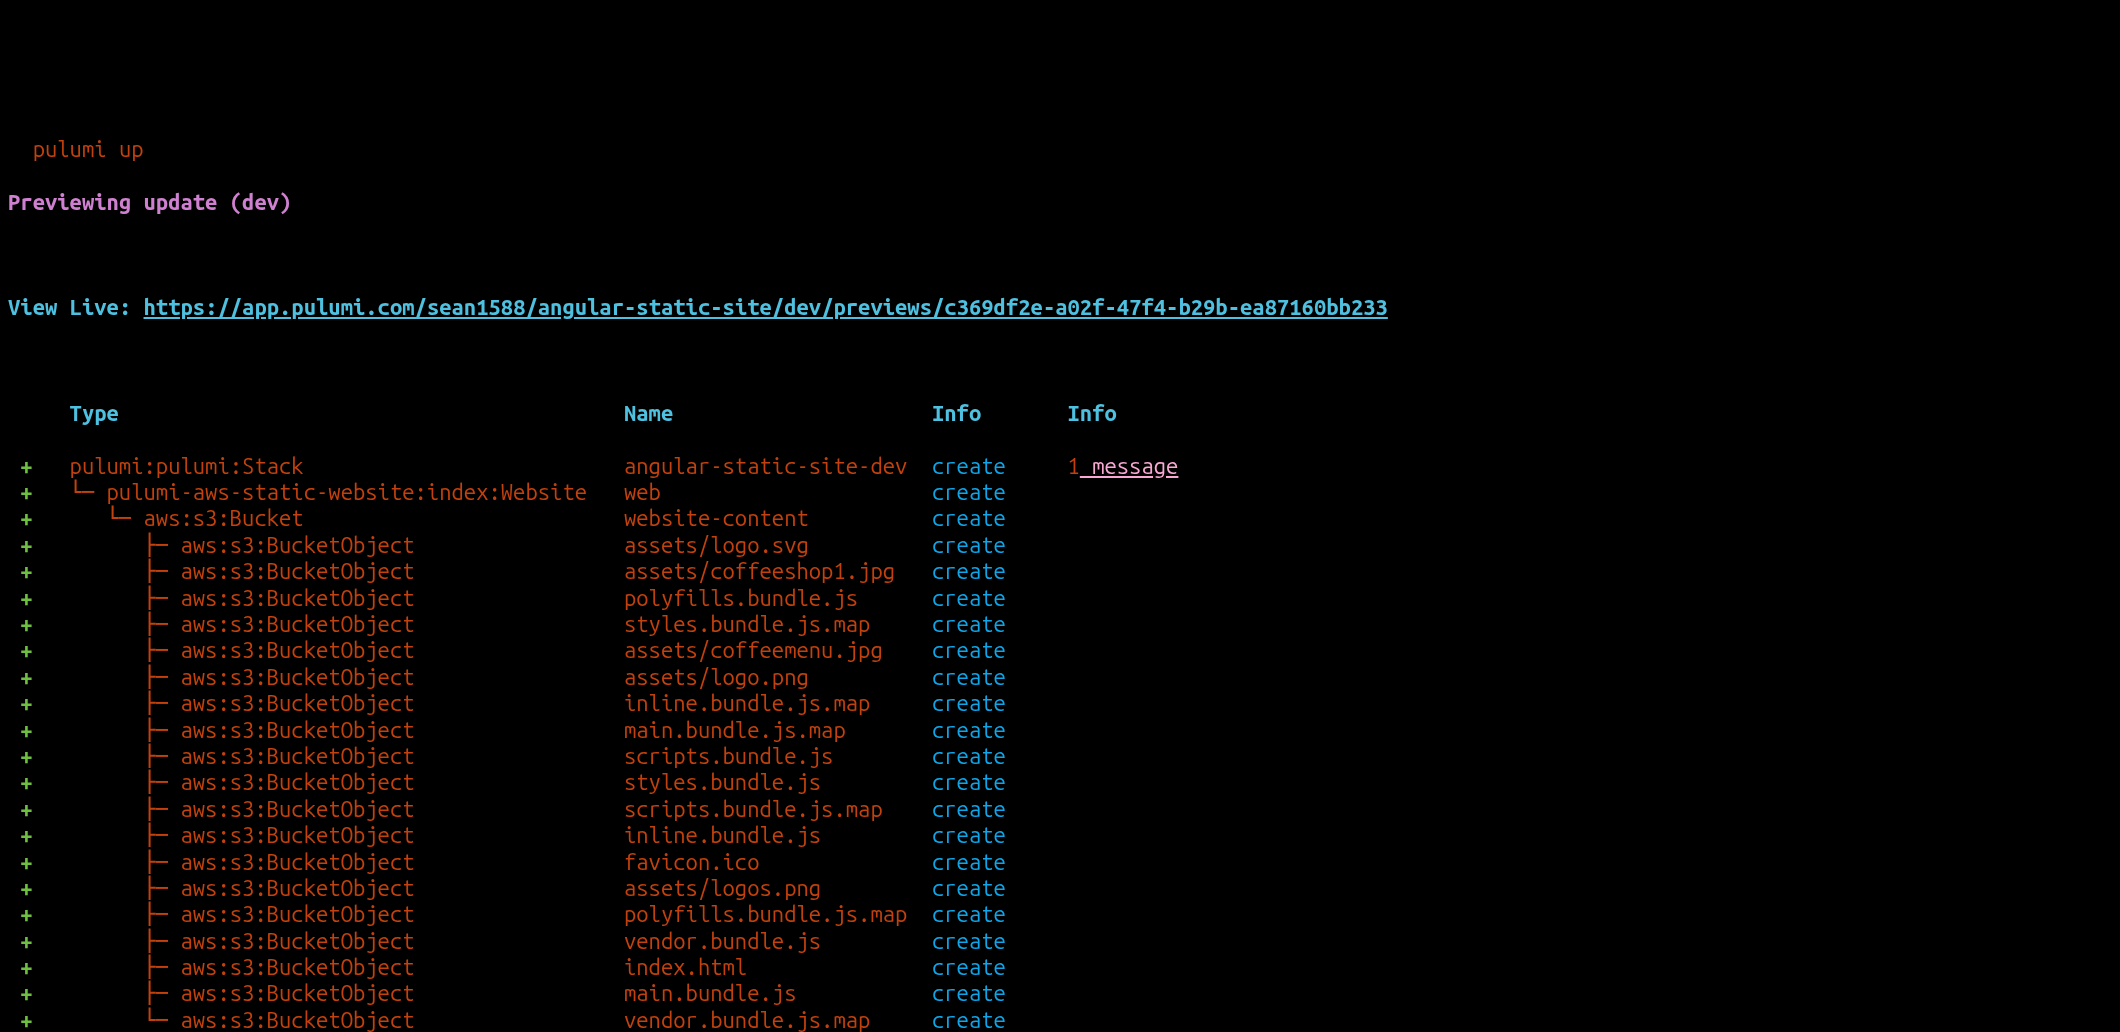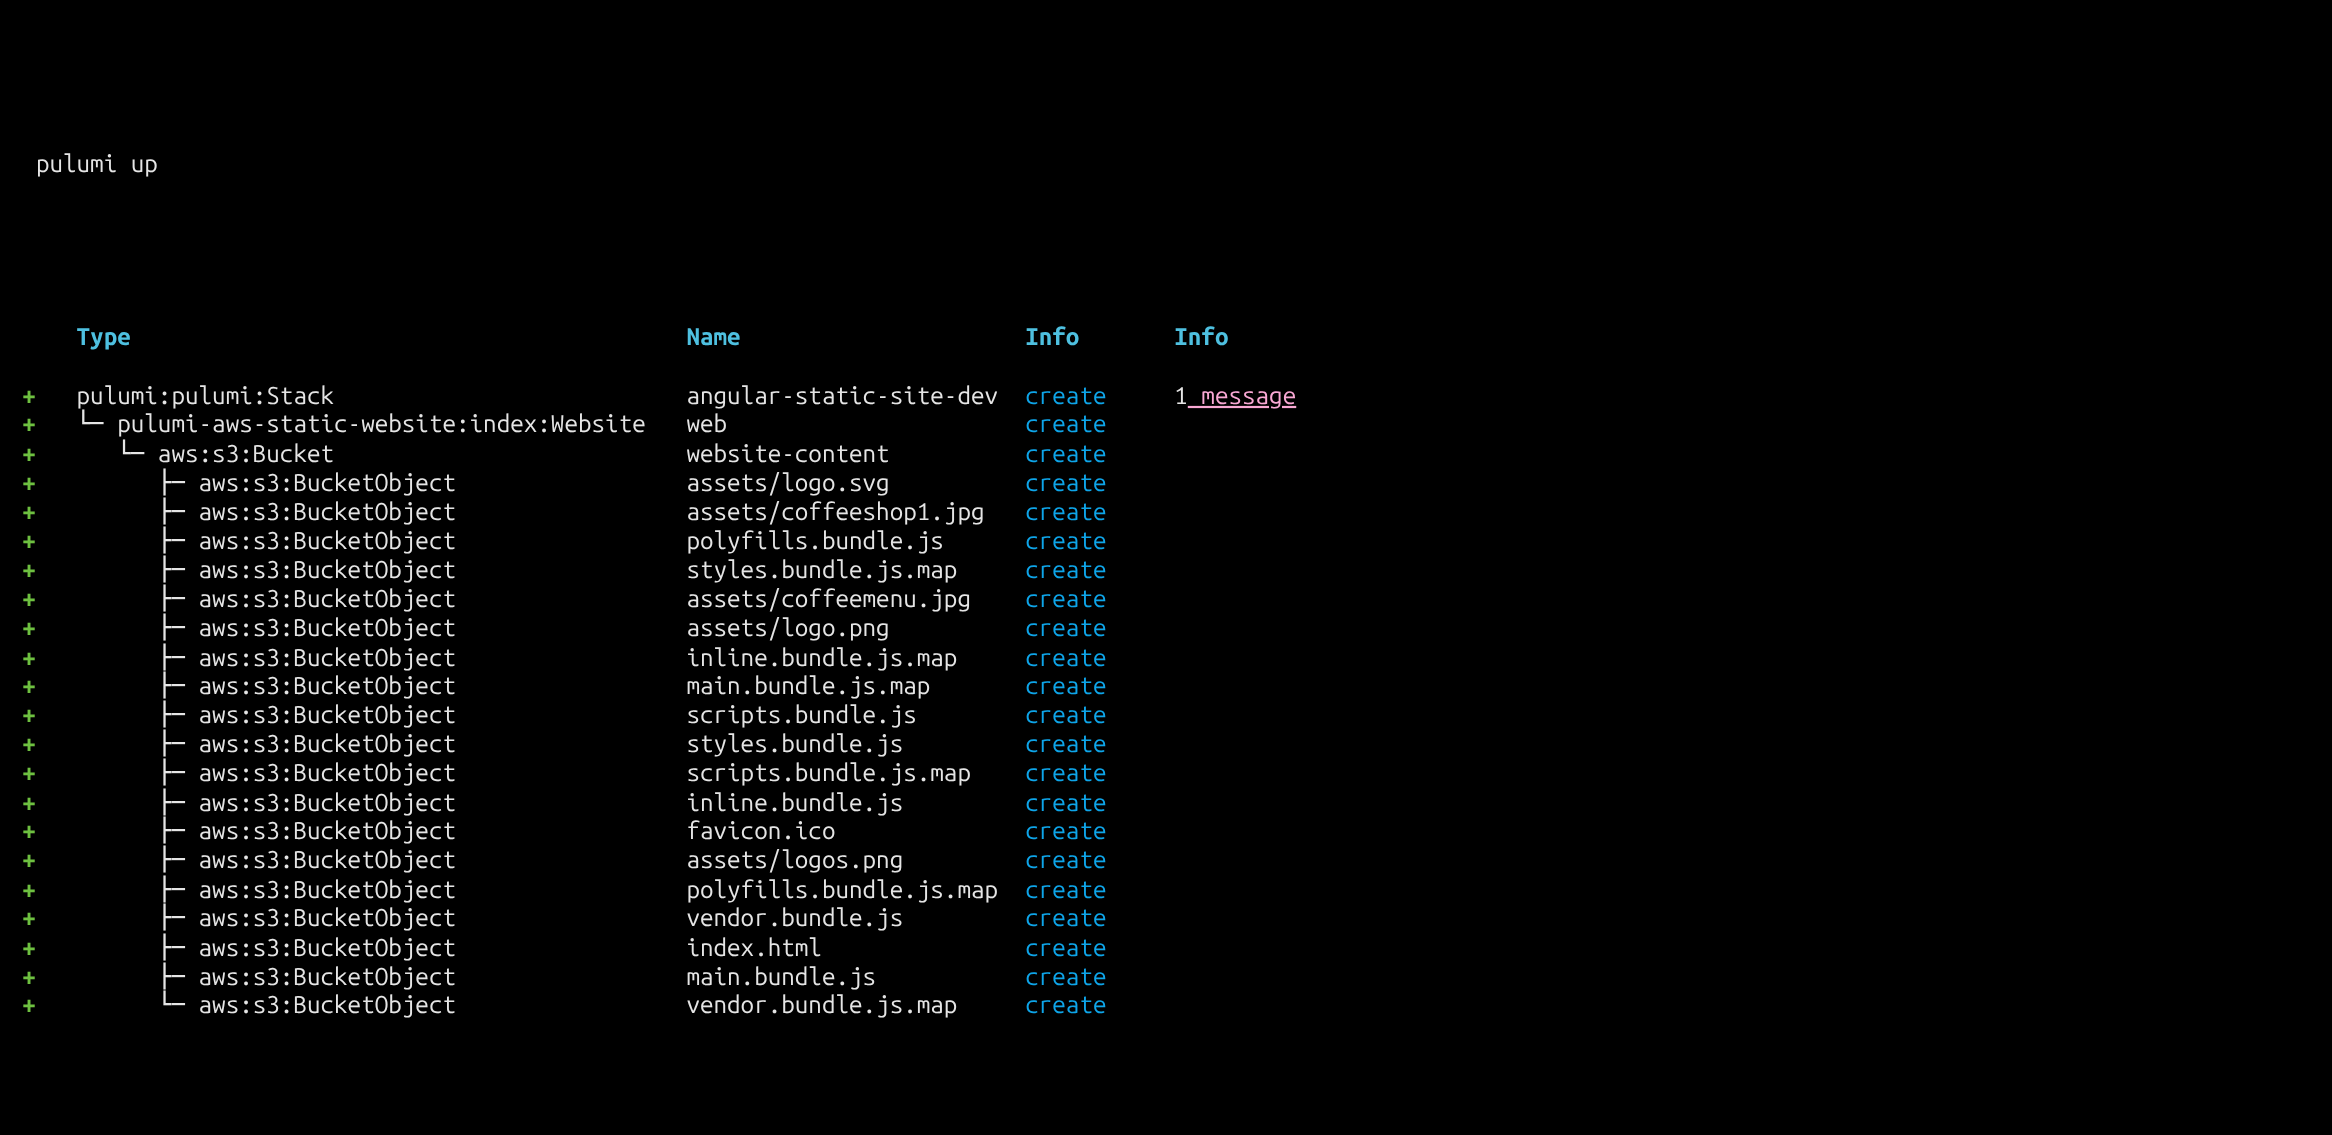--- a/index.html
+++ b/index.html
@@ -10,21 +10,21 @@
     body {
       background-color: #000000;
       color: #e0e0e0;
       font-family: "Ubuntu Mono", "DejaVu Sans Mono", "Consolas", monospace;
       font-size: 22px;
       line-height: 1.2;
       padding: 4px 8px;
       white-space: pre;
       overflow-x: auto;
     }
-    .white { color: #e5e5e5; }
+    .white { color: #c2410c; }
     .magenta-bold { color: #d080d0; font-weight: bold; }
     .cyan-bold { color: #4ec0e0; font-weight: bold; }
     .cyan-link { color: #4ec0e0; font-weight: bold; text-decoration: underline; }
     .green-bold { color: #6ec040; font-weight: bold; }
     .green { color: #0ea5e9; }
     .magenta { color: #f9a8d4; text-decoration: underline; }
     .header-underline { }
     .row {
       display: flex;
     }
@@ -48,20 +48,22 @@
       display: inline-block;
     }
   </style>
 </head>
 <body>
 
 
 
 <div>
 <div><span class="white">  </span><span class="white">pulumi up</span></div>
+<div><span class="magenta-bold">Previewing update (dev)</span></div>
 <div> </div>
+<div><span class="cyan-bold">View Live: </span><span class="cyan-link">https://app.pulumi.com/sean1588/angular-static-site/dev/previews/c369df2e-a02f-47f4-b29b-ea87160bb233</span></div>
 <div> </div>
 <div class="row"><span class="col-sign">     </span><span class="col-type cyan-bold header-underline">Type</span><span class="col-name cyan-bold header-underline">Name</span><span class="col-plan cyan-bold header-underline">Info</span><span class="col-info cyan-bold header-underline">Info</span></div>
 <div id="rows-container"><div class="row"><span class="col-sign green-bold"> + </span><span class="col-type white">pulumi:pulumi:Stack</span><span class="col-name white">angular-static-site-dev</span><span class="col-plan green">create</span><span class="col-info"><span class="white">1</span><span class="magenta"> message</span></span></div><div class="row"><span class="col-sign green-bold"> + </span><span class="col-type white">└─ pulumi-aws-static-website:index:Website</span><span class="col-name white">web</span><span class="col-plan green">create</span></div><div class="row"><span class="col-sign green-bold"> + </span><span class="col-type white">   └─ aws:s3:Bucket</span><span class="col-name white">website-content</span><span class="col-plan green">create</span></div><div class="row"><span class="col-sign green-bold"> + </span><span class="col-type white">      ├─ aws:s3:BucketObject</span><span class="col-name white">assets/logo.svg</span><span class="col-plan green">create</span></div><div class="row"><span class="col-sign green-bold"> + </span><span class="col-type white">      ├─ aws:s3:BucketObject</span><span class="col-name white">assets/coffeeshop1.jpg</span><span class="col-plan green">create</span></div><div class="row"><span class="col-sign green-bold"> + </span><span class="col-type white">      ├─ aws:s3:BucketObject</span><span class="col-name white">polyfills.bundle.js</span><span class="col-plan green">create</span></div><div class="row"><span class="col-sign green-bold"> + </span><span class="col-type white">      ├─ aws:s3:BucketObject</span><span class="col-name white">styles.bundle.js.map</span><span class="col-plan green">create</span></div><div class="row"><span class="col-sign green-bold"> + </span><span class="col-type white">      ├─ aws:s3:BucketObject</span><span class="col-name white">assets/coffeemenu.jpg</span><span class="col-plan green">create</span></div><div class="row"><span class="col-sign green-bold"> + </span><span class="col-type white">      ├─ aws:s3:BucketObject</span><span class="col-name white">assets/logo.png</span><span class="col-plan green">create</span></div><div class="row"><span class="col-sign green-bold"> + </span><span class="col-type white">      ├─ aws:s3:BucketObject</span><span class="col-name white">inline.bundle.js.map</span><span class="col-plan green">create</span></div><div class="row"><span class="col-sign green-bold"> + </span><span class="col-type white">      ├─ aws:s3:BucketObject</span><span class="col-name white">main.bundle.js.map</span><span class="col-plan green">create</span></div><div class="row"><span class="col-sign green-bold"> + </span><span class="col-type white">      ├─ aws:s3:BucketObject</span><span class="col-name white">scripts.bundle.js</span><span class="col-plan green">create</span></div><div class="row"><span class="col-sign green-bold"> + </span><span class="col-type white">      ├─ aws:s3:BucketObject</span><span class="col-name white">styles.bundle.js</span><span class="col-plan green">create</span></div><div class="row"><span class="col-sign green-bold"> + </span><span class="col-type white">      ├─ aws:s3:BucketObject</span><span class="col-name white">scripts.bundle.js.map</span><span class="col-plan green">create</span></div><div class="row"><span class="col-sign green-bold"> + </span><span class="col-type white">      ├─ aws:s3:BucketObject</span><span class="col-name white">inline.bundle.js</span><span class="col-plan green">create</span></div><div class="row"><span class="col-sign green-bold"> + </span><span class="col-type white">      ├─ aws:s3:BucketObject</span><span class="col-name white">favicon.ico</span><span class="col-plan green">create</span></div><div class="row"><span class="col-sign green-bold"> + </span><span class="col-type white">      ├─ aws:s3:BucketObject</span><span class="col-name white">assets/logos.png</span><span class="col-plan green">create</span></div><div class="row"><span class="col-sign green-bold"> + </span><span class="col-type white">      ├─ aws:s3:BucketObject</span><span class="col-name white">polyfills.bundle.js.map</span><span class="col-plan green">create</span></div><div class="row"><span class="col-sign green-bold"> + </span><span class="col-type white">      ├─ aws:s3:BucketObject</span><span class="col-name white">vendor.bundle.js</span><span class="col-plan green">create</span></div><div class="row"><span class="col-sign green-bold"> + </span><span class="col-type white">      ├─ aws:s3:BucketObject</span><span class="col-name white">index.html</span><span class="col-plan green">create</span></div><div class="row"><span class="col-sign green-bold"> + </span><span class="col-type white">      ├─ aws:s3:BucketObject</span><span class="col-name white">main.bundle.js</span><span class="col-plan green">create</span></div><div class="row"><span class="col-sign green-bold"> + </span><span class="col-type white">      └─ aws:s3:BucketObject</span><span class="col-name white">vendor.bundle.js.map</span><span class="col-plan green">create</span></div></div>
 </div>
 
 
 
 
 </body></html>

